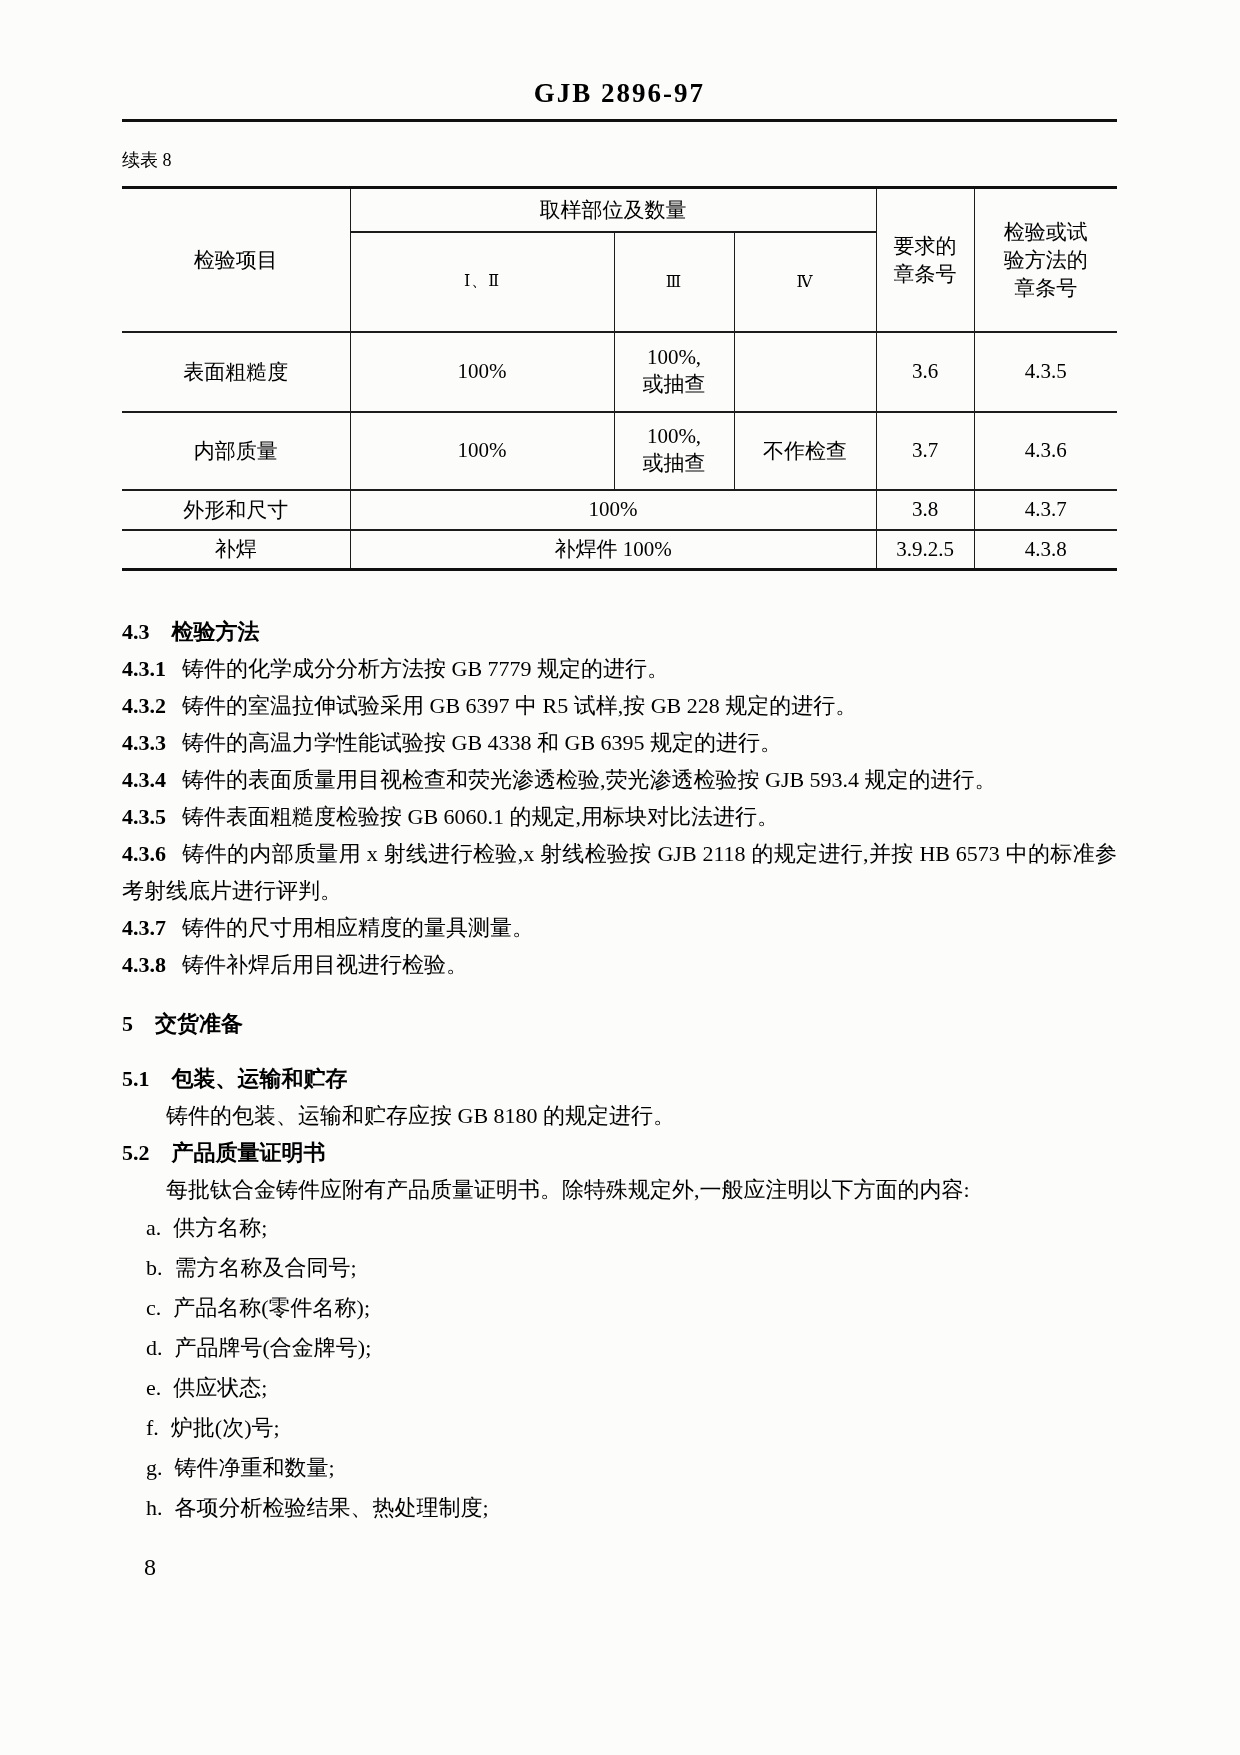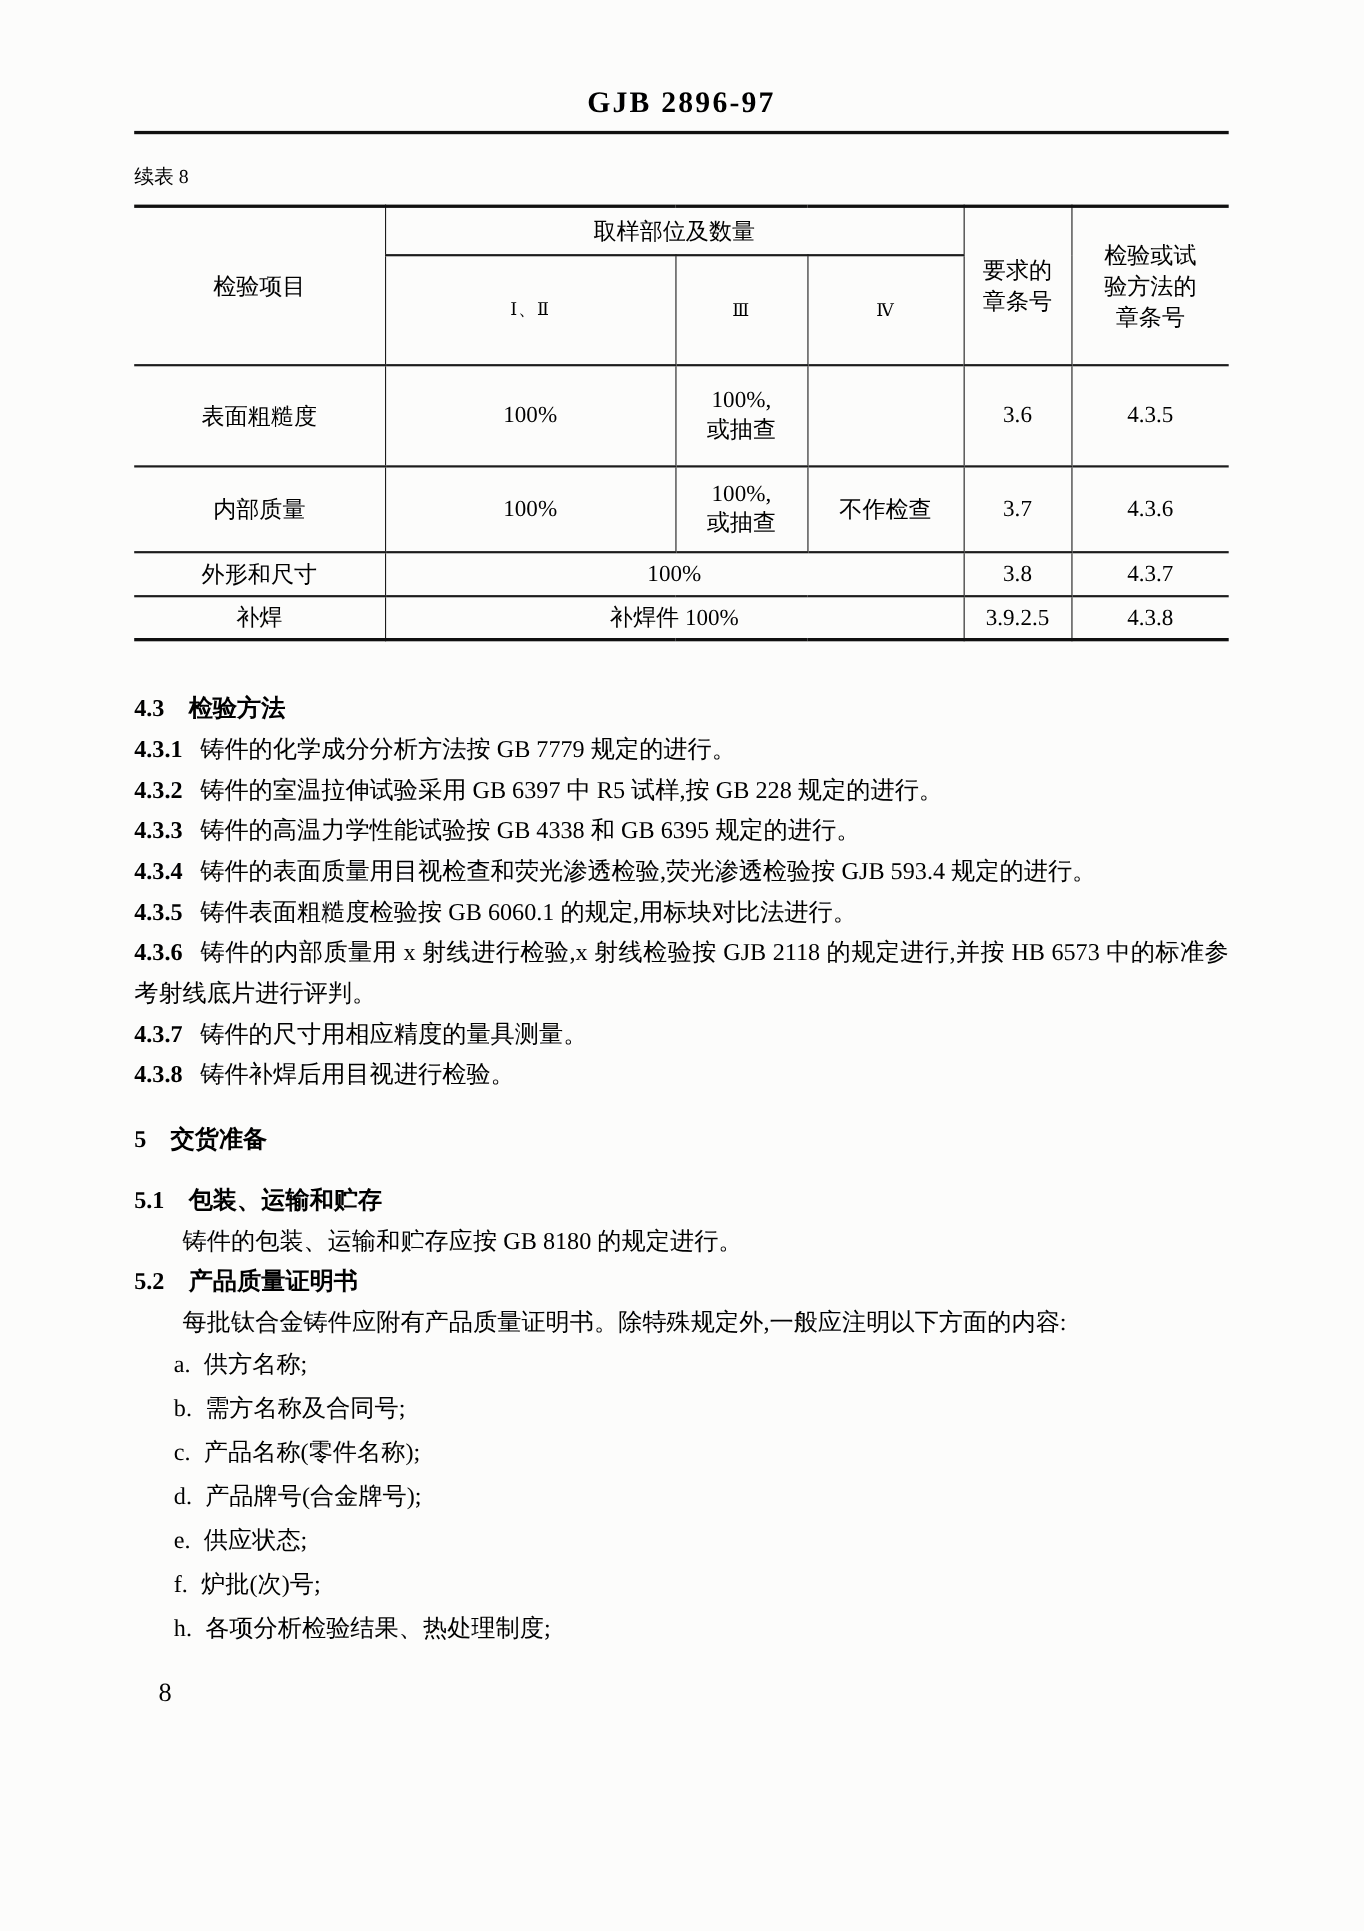--- a/index.html
+++ b/index.html
@@ -51,21 +51,21 @@
     text-align: center;
     vertical-align: middle;
     font-weight: normal;
     padding: 2px 4px;
     white-space: pre-line;
   }
   table.std .edge-l { border-left: 0; }
   table.std .edge-r { border-right: 0; }
   .r-h1 { height: 44px; }
   .r-h2 { height: 100px; }
-  .r-b1 { height: 92px; }
+  .r-b1 { height: 80px; }
   .r-b2 { height: 78px; }
   .r-b3 { height: 40px; }
   .r-b4 { height: 40px; }
   .romans { font-size: 16px; letter-spacing: 1px; }
   
   .body-text { font-size: 22px; }
   .sec-heading {
     font-weight: bold;
     font-size: 22px;
     line-height: 37px;
@@ -78,21 +78,21 @@
     line-height: 37px;
     text-align: justify;
   }
   p.clause .cnum { font-weight: bold; margin-right: 16px; }
   p.indent-body {
     line-height: 37px;
     margin-left: 44px;
   }
   p.list-item {
     line-height: 40px;
-    margin-left: 36px;
+    margin-left: 24px;
   }
   p.list-item .li-label { margin-right: 12px; }
   .page-number {
     font-size: 24px;
     margin-top: 26px;
     margin-left: 22px;
   }
 </style>
 </head>
 <body>
@@ -190,18 +190,19 @@
         <span class="num">5.2</span><span>产品质量证明书</span>
       </div>
       <p class="indent-body">每批钛合金铸件应附有产品质量证明书。除特殊规定外,一般应注明以下方面的内容:</p>
 
       <p class="list-item"><span class="li-label">a.</span><span>供方名称;</span></p>
       <p class="list-item"><span class="li-label">b.</span><span>需方名称及合同号;</span></p>
       <p class="list-item"><span class="li-label">c.</span><span>产品名称(零件名称);</span></p>
       <p class="list-item"><span class="li-label">d.</span><span>产品牌号(合金牌号);</span></p>
       <p class="list-item"><span class="li-label">e.</span><span>供应状态;</span></p>
       <p class="list-item"><span class="li-label">f.</span><span>炉批(次)号;</span></p>
+      <p class="list-item"><span class="li-label">g.</span><span>铸件净重和数量;</span></p>
       <p class="list-item"><span class="li-label">h.</span><span>各项分析检验结果、热处理制度;</span></p>
 
       <div class="page-number">8</div>
     </div>
   </div>
 </div>
 
 </body></html>

